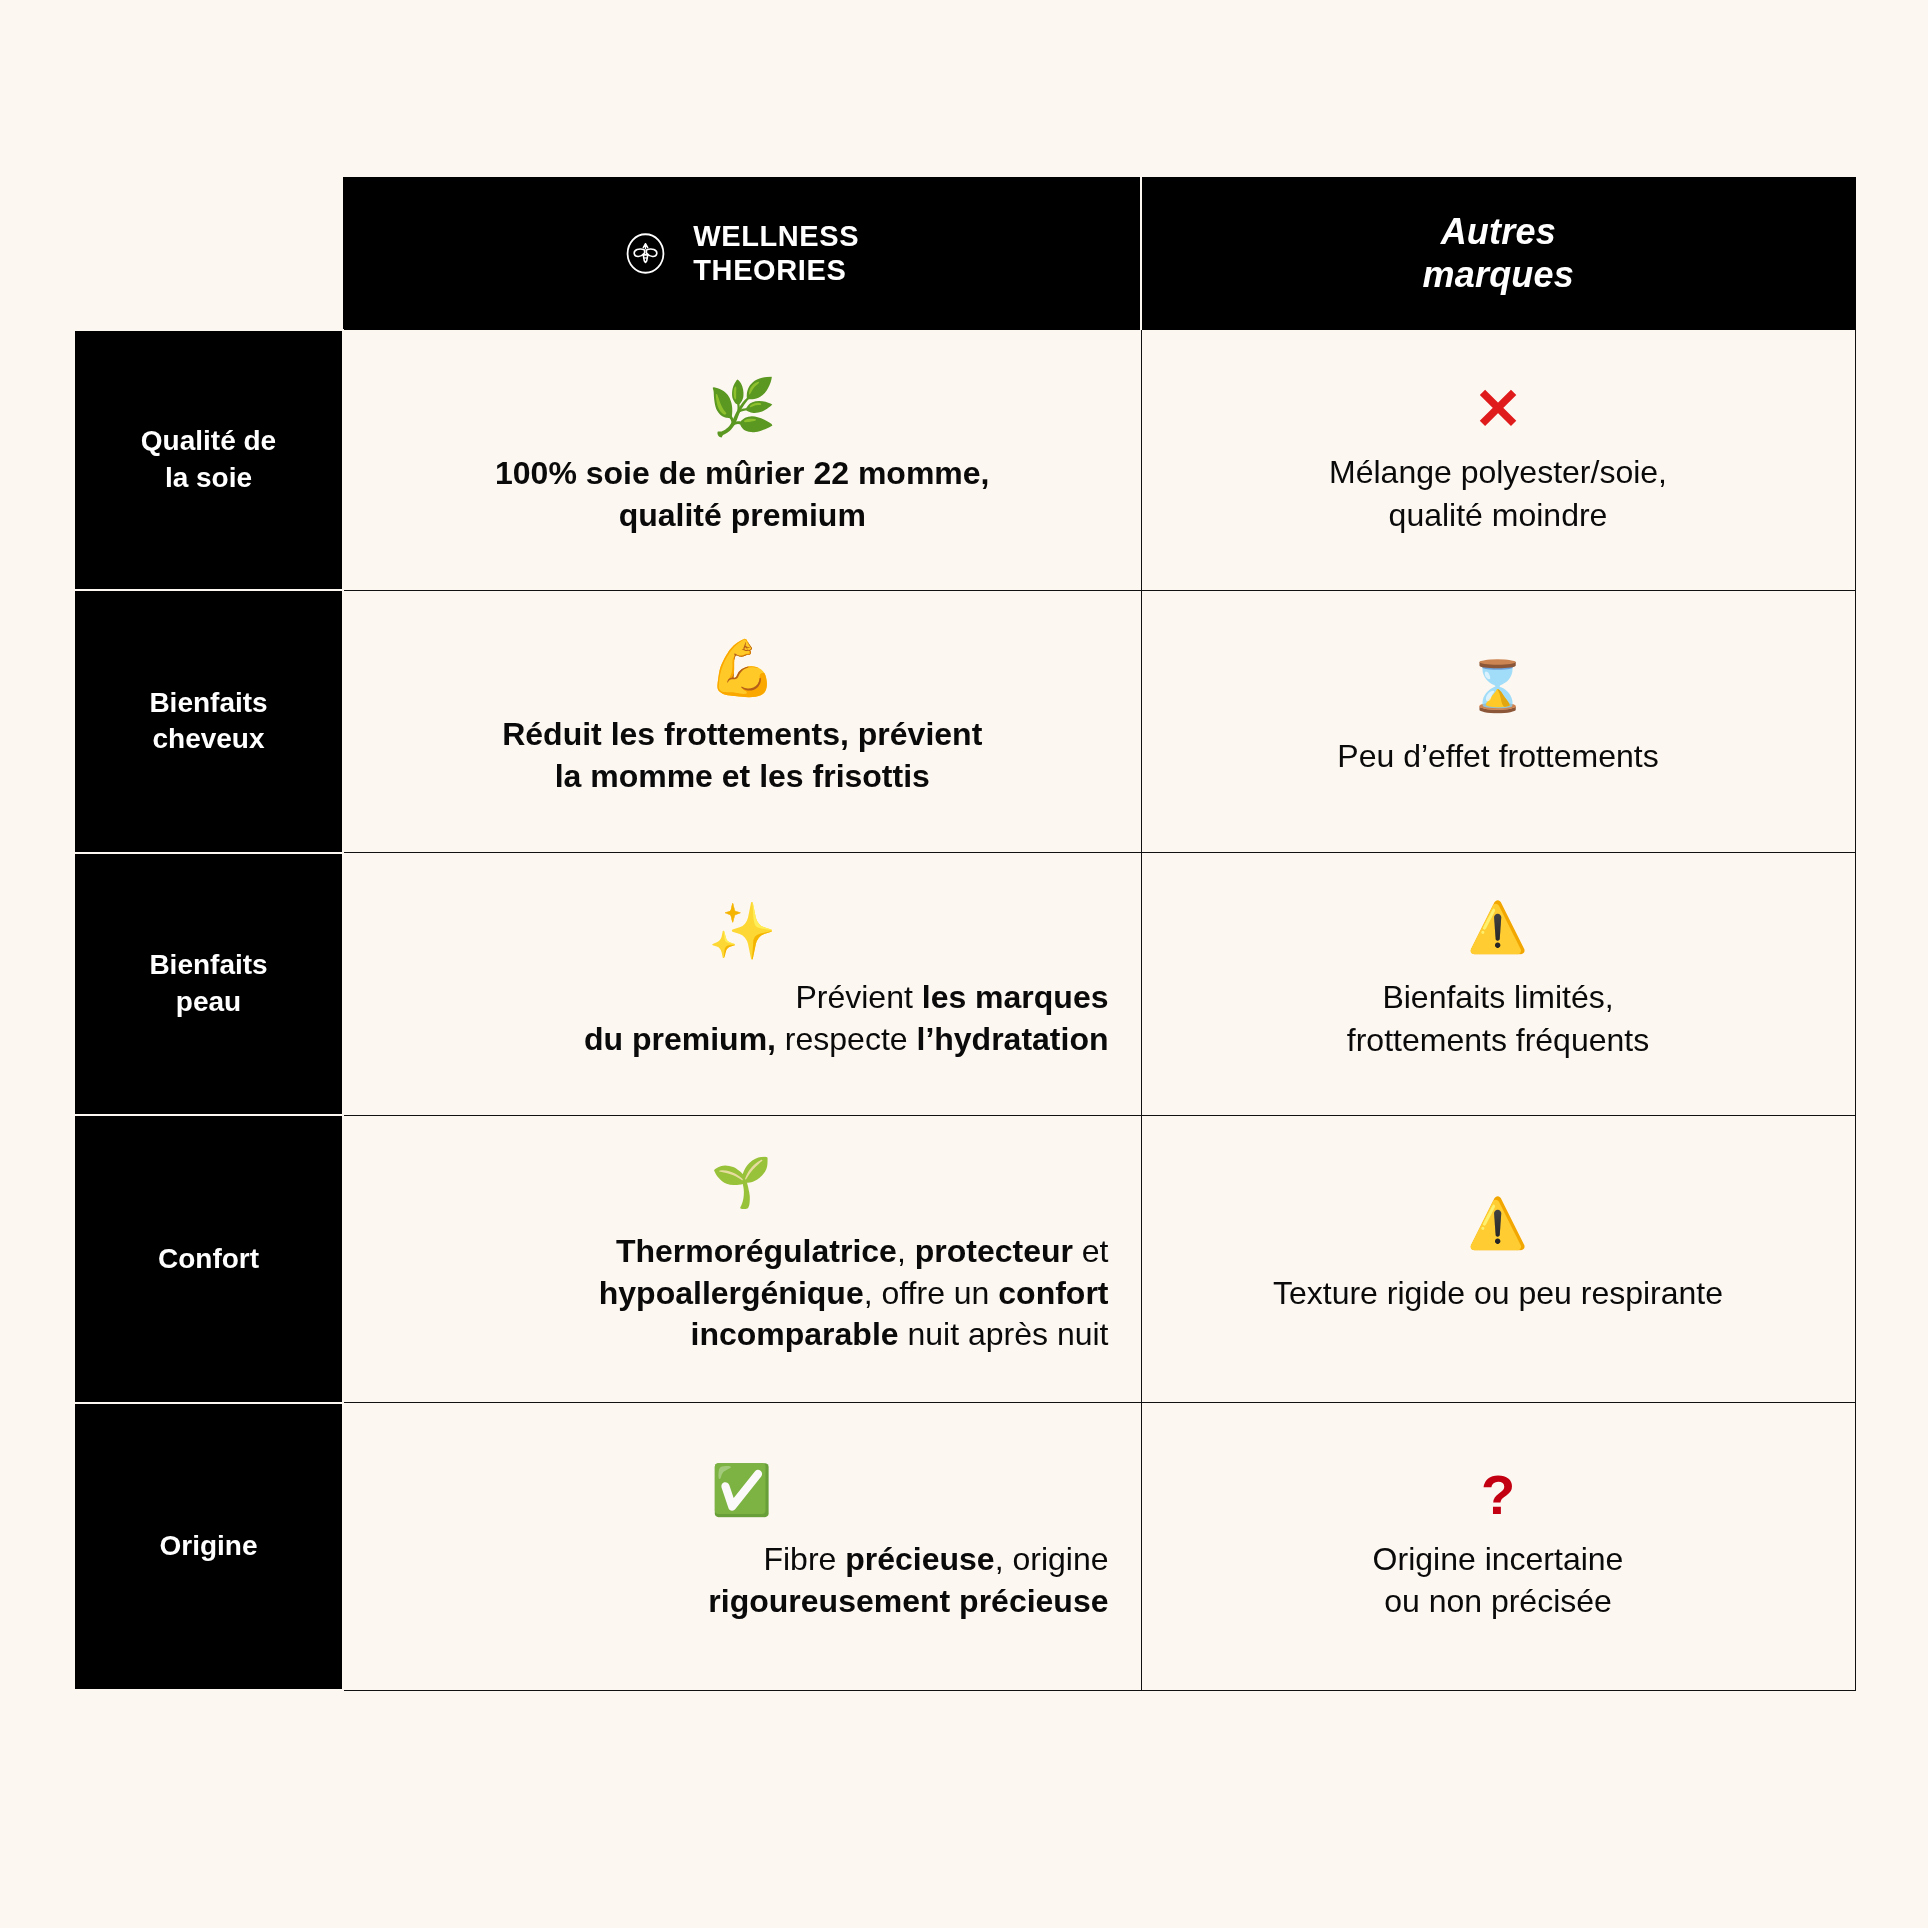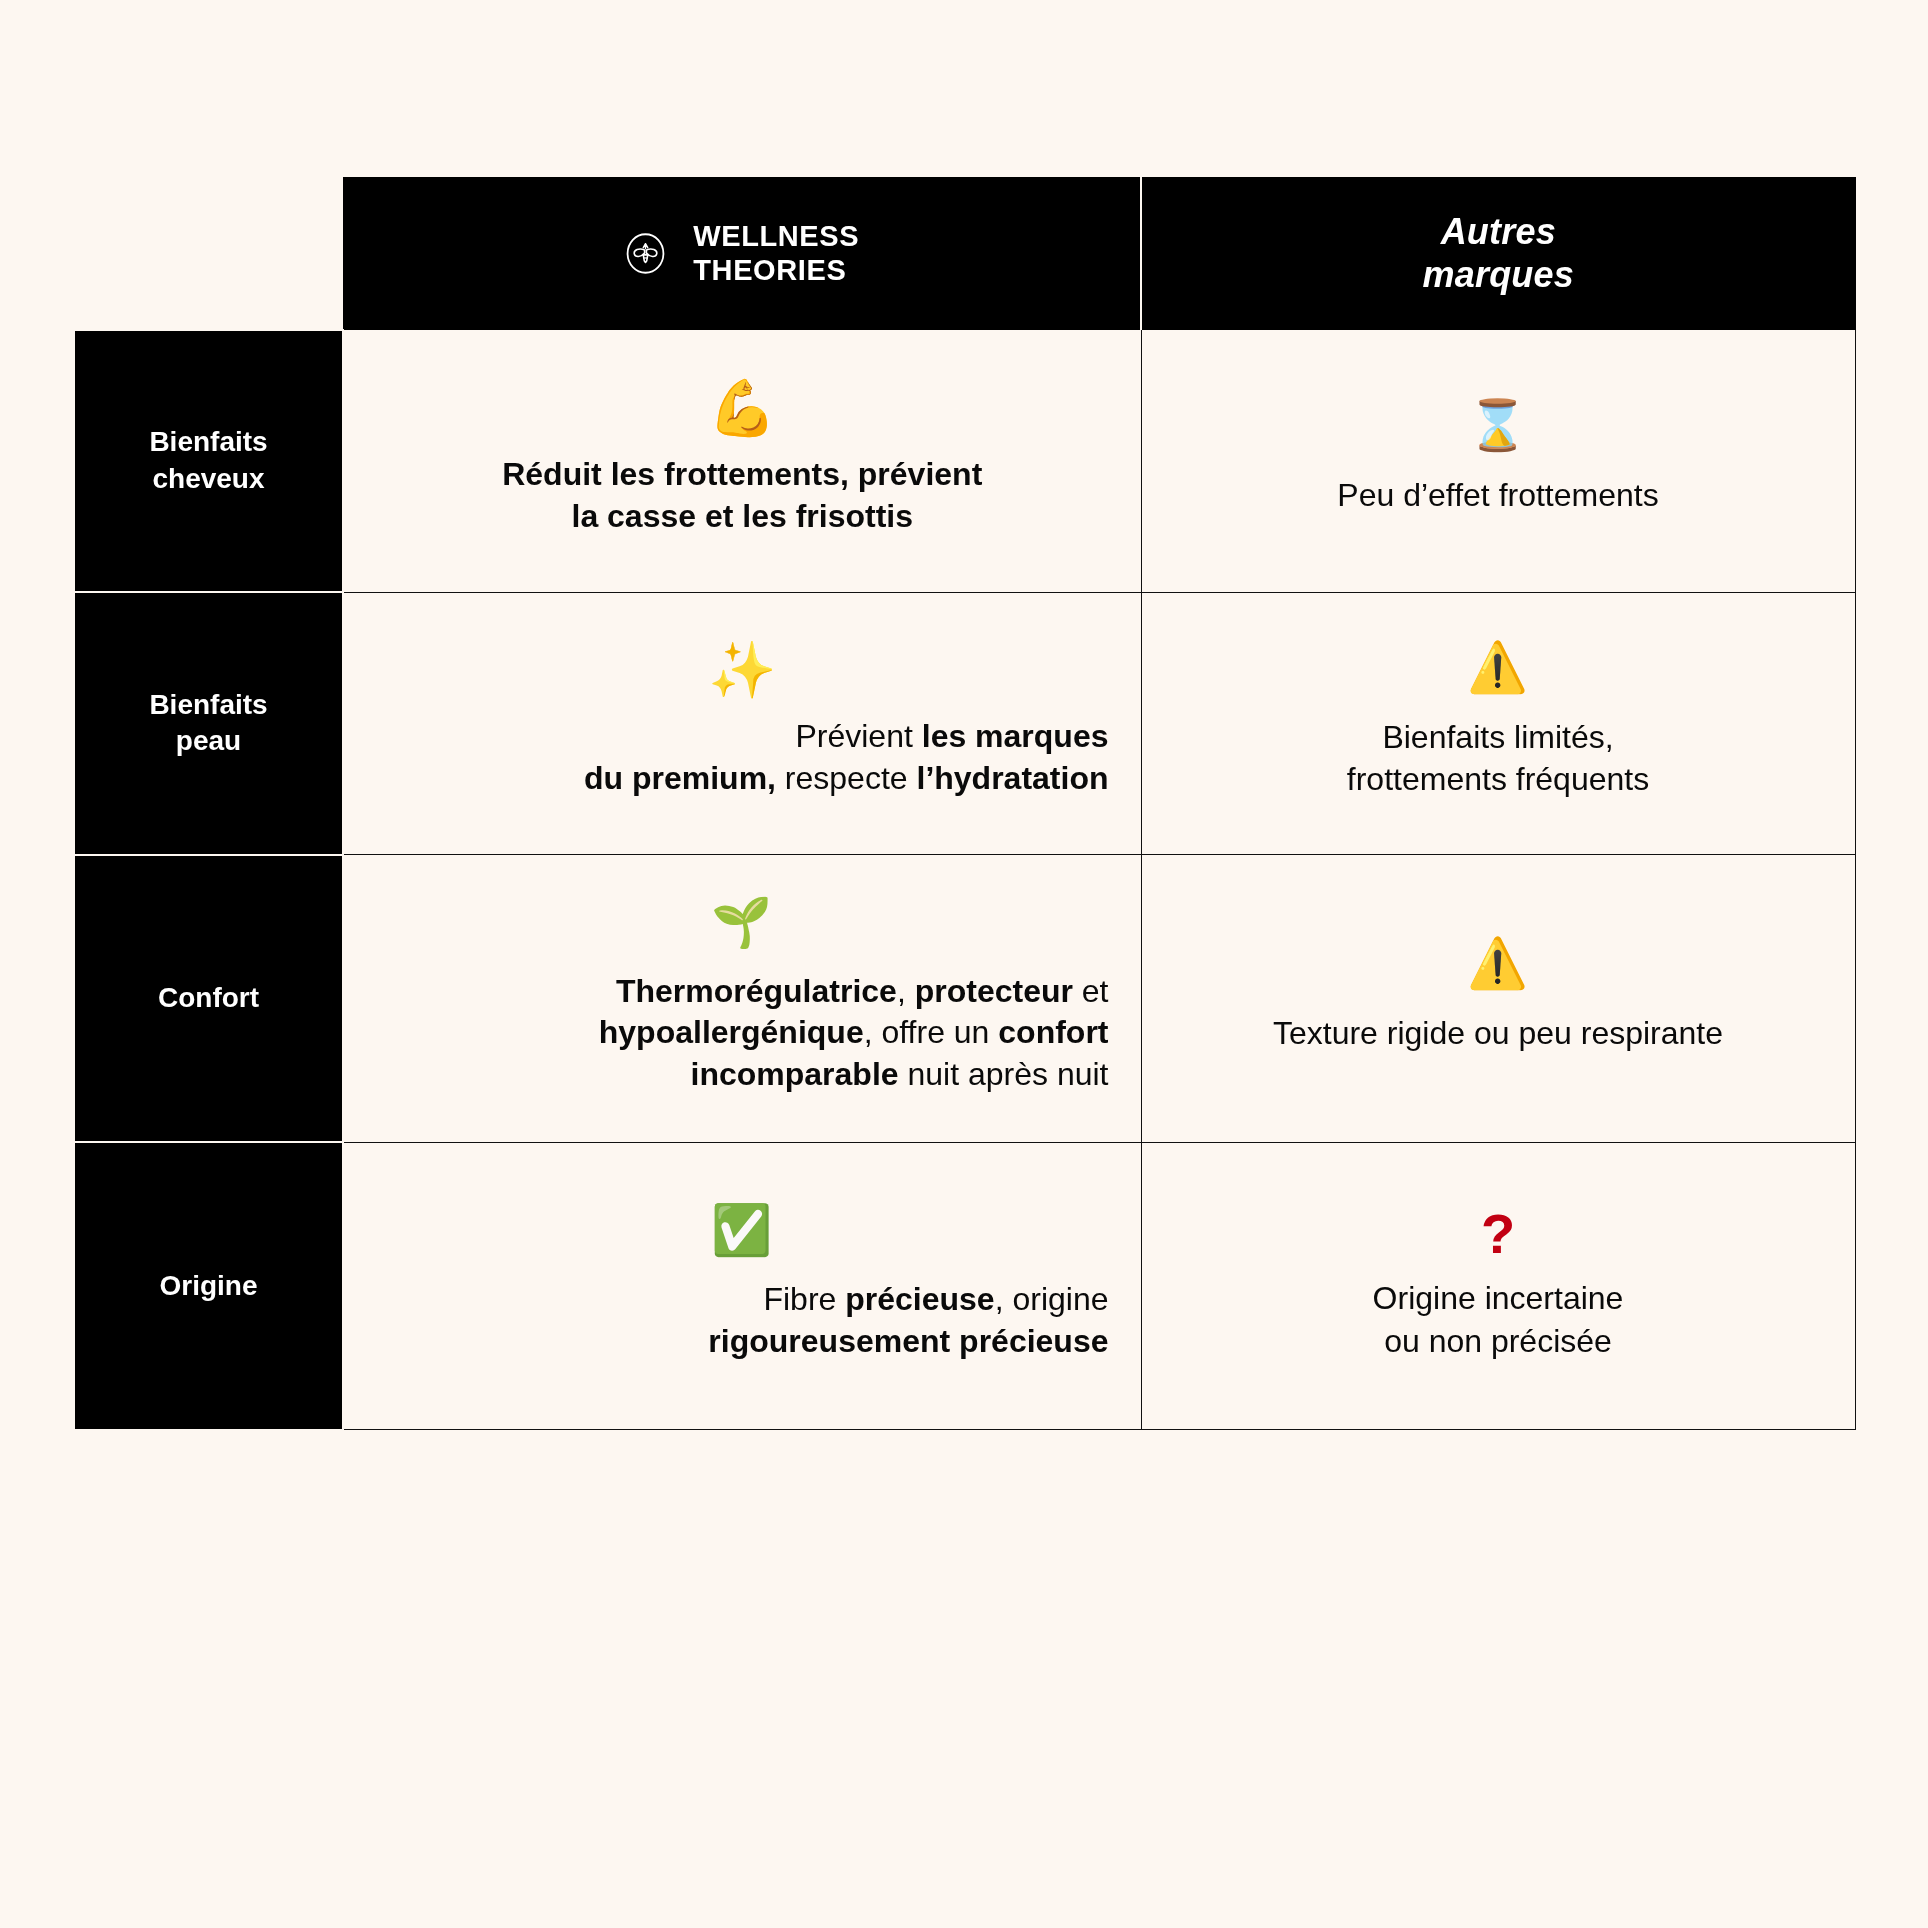--- a/index.html
+++ b/index.html
@@ -189,28 +189,42 @@
         </th>
         <th class="hdr-cell">
           <div class="other-title">Autres
 marques</div>
         </th>
       </tr>
     </thead>
 
     <tbody>
 
+      <tr class="r1">
+        <td class="row-label">Qualité de
+la soie</td>
+        <td class="cell brand">
+          <span class="emoji">🌿</span>
+          <div class="brand-text">
+            <b>100% soie de mûrier 22 momme,</b><br><b>qualité premium</b>
+          </div>
+        </td>
+        <td class="cell">
+          <span class="mark-x">✕</span>
+          <div class="other-text">Mélange polyester/soie,<br>qualité moindre</div>
+        </td>
+      </tr>
 
       <tr class="r2">
         <td class="row-label">Bienfaits
 cheveux</td>
         <td class="cell brand">
           <span class="emoji">💪</span>
           <div class="brand-text">
-            <b>Réduit les frottements, prévient</b><br><b>la casse et les frisottis</b>
+            <b>Réduit les frottements, prévient</b><br><b>la momme et les frisottis</b>
           </div>
         </td>
         <td class="cell">
           <span class="emoji small">⌛</span>
           <div class="other-text">Peu d’effet frottements</div>
         </td>
       </tr>
 
       <tr class="r3">
         <td class="row-label">Bienfaits

